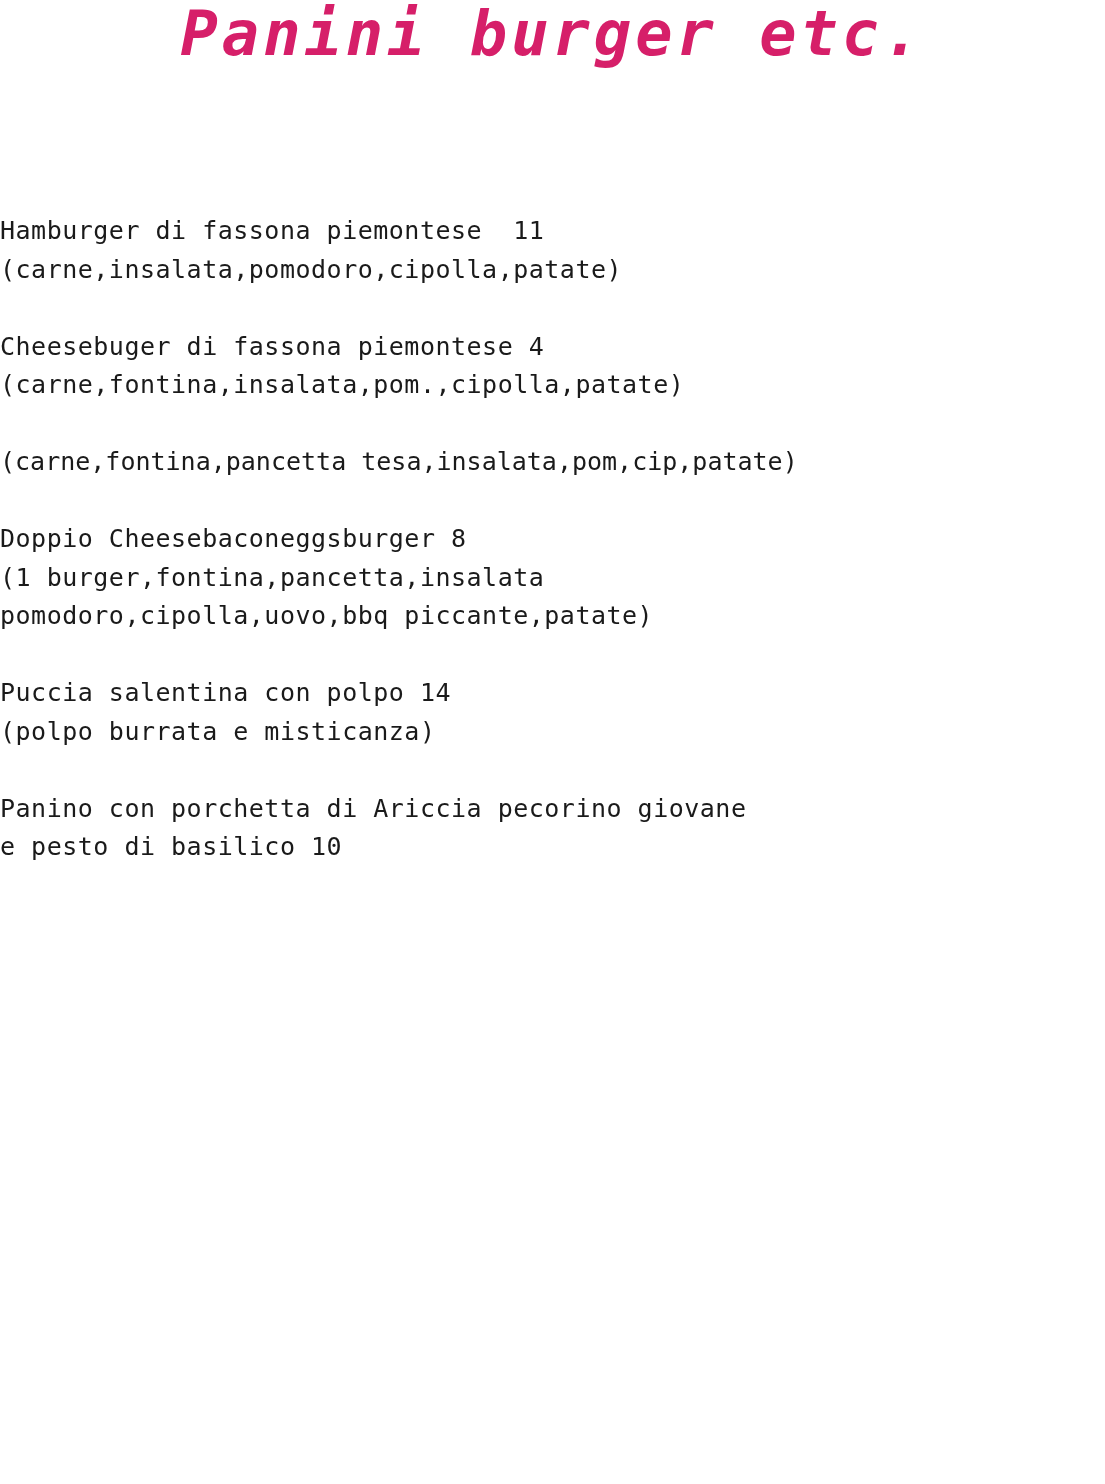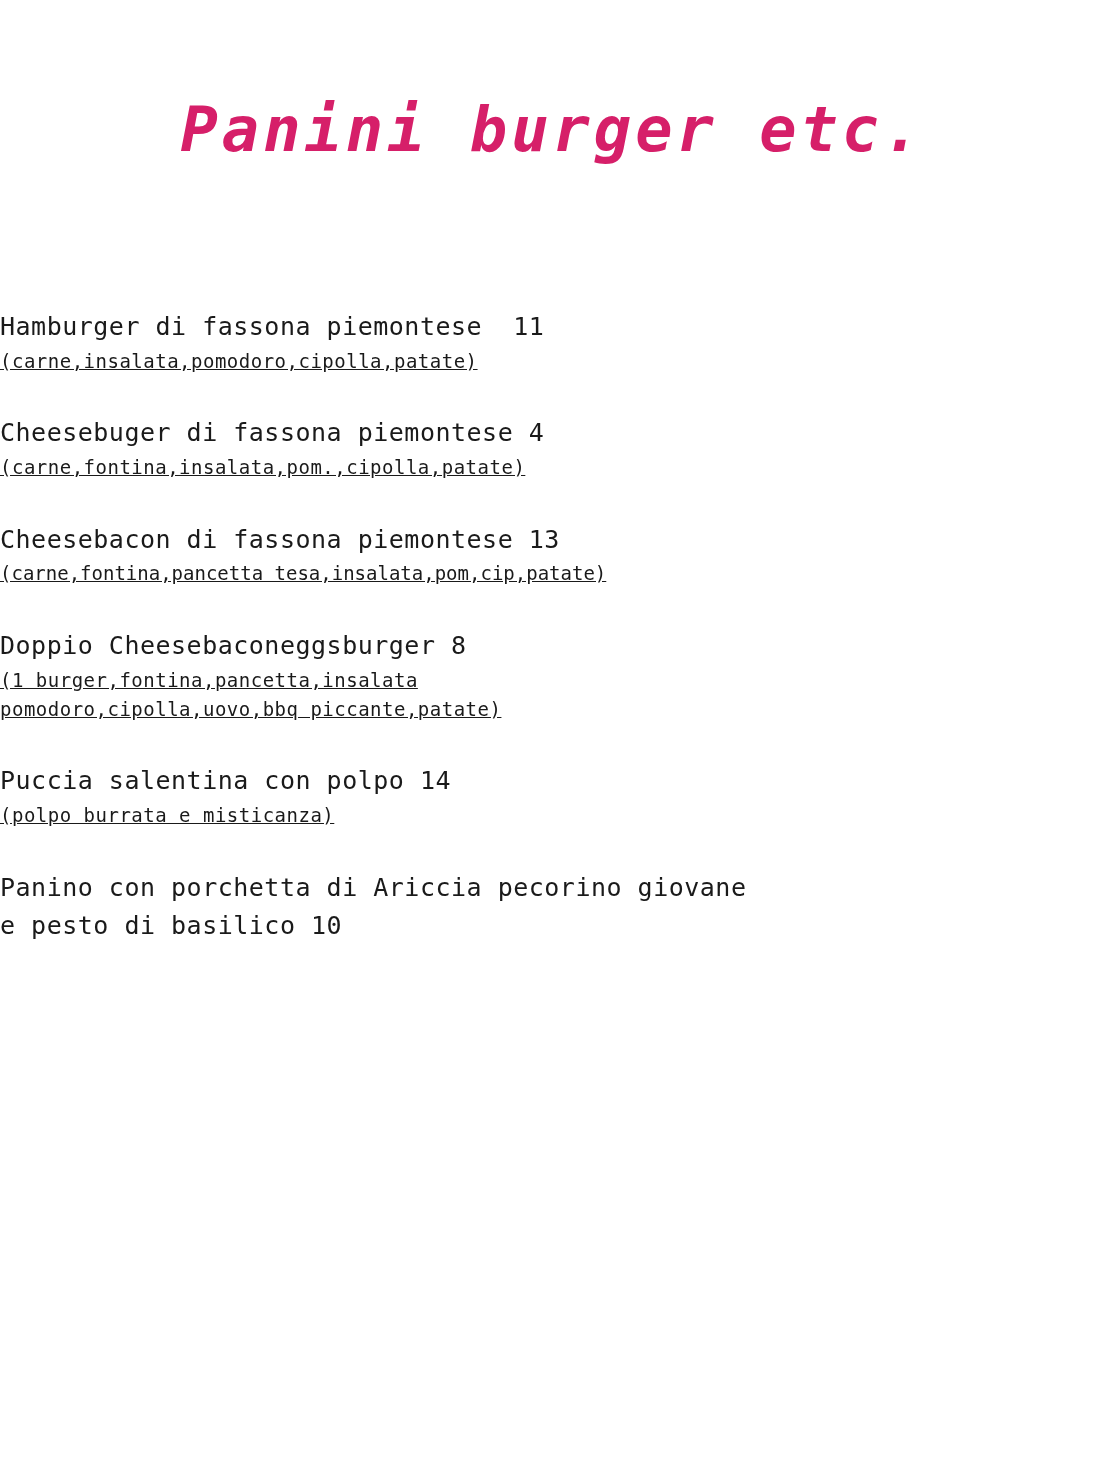--- a/index.html
+++ b/index.html
@@ -17,21 +17,20 @@
   }
   .page {
     width: 1105px;
     height: 1484px;
     box-sizing: border-box;
     padding: 0;
     position: relative;
   }
   .menu-title {
     margin: 0;
-    padding-top: 96px;
     text-align: center;
     font-family: "DejaVu Sans Mono", monospace;
     font-style: italic;
     font-weight: bold;
     font-size: 62px;
     letter-spacing: 4px;
     color: #d61f69;
     line-height: 1.1;
   }
   .items {
@@ -44,25 +43,24 @@
   .menu-item:last-child {
     margin-bottom: 0;
   }
   .item-name {
     font-size: 25px;
     line-height: 1.55;
     letter-spacing: 0.5px;
     white-space: pre-wrap;
   }
   .item-desc {
-    font-size: 19px;
+    font-size: 25px;
     line-height: 1.55;
     letter-spacing: 0.5px;
     white-space: pre-wrap;
-    text-decoration: underline;
   }
   .item-desc.tight {
     letter-spacing: 0px;
   }
 </style>
 </head>
 <body>
 
 <div class="page">
 
@@ -74,21 +72,20 @@
       <div class="item-name">Hamburger di fassona piemontese  11</div>
       <div class="item-desc">(carne,insalata,pomodoro,cipolla,patate)</div>
     </div>
 
     <div class="menu-item">
       <div class="item-name">Cheesebuger di fassona piemontese 4</div>
       <div class="item-desc">(carne,fontina,insalata,pom.,cipolla,patate)</div>
     </div>
 
     <div class="menu-item">
-      <div class="item-name">Cheesebacon di fassona piemontese 13</div>
       <div class="item-desc tight">(carne,fontina,pancetta tesa,insalata,pom,cip,patate)</div>
     </div>
 
     <div class="menu-item">
       <div class="item-name">Doppio Cheesebaconeggsburger 8</div>
       <div class="item-desc">(1 burger,fontina,pancetta,insalata
 pomodoro,cipolla,uovo,bbq piccante,patate)</div>
     </div>
 
     <div class="menu-item">

